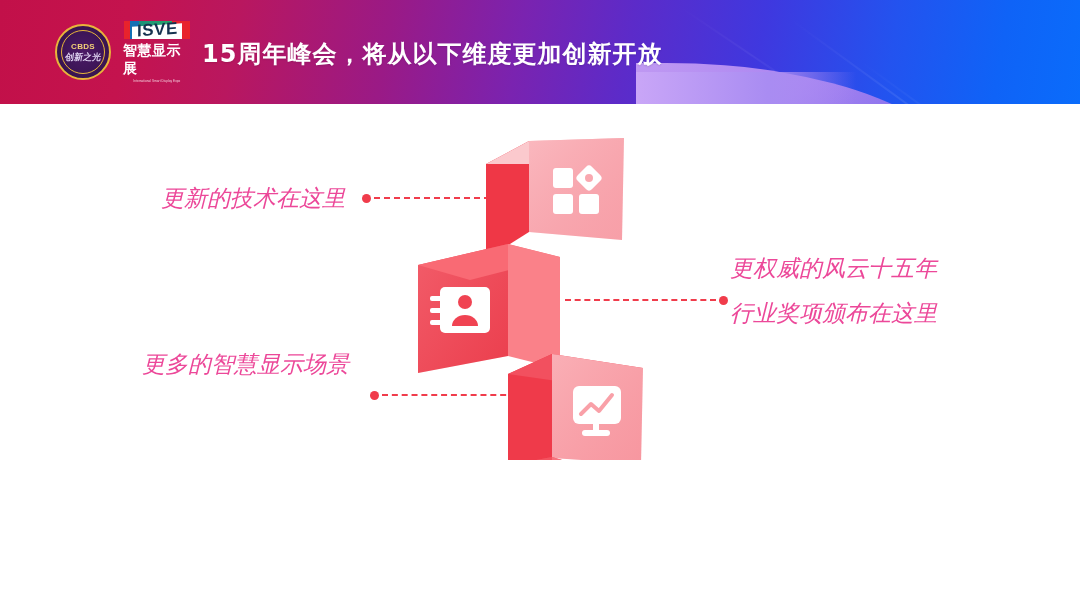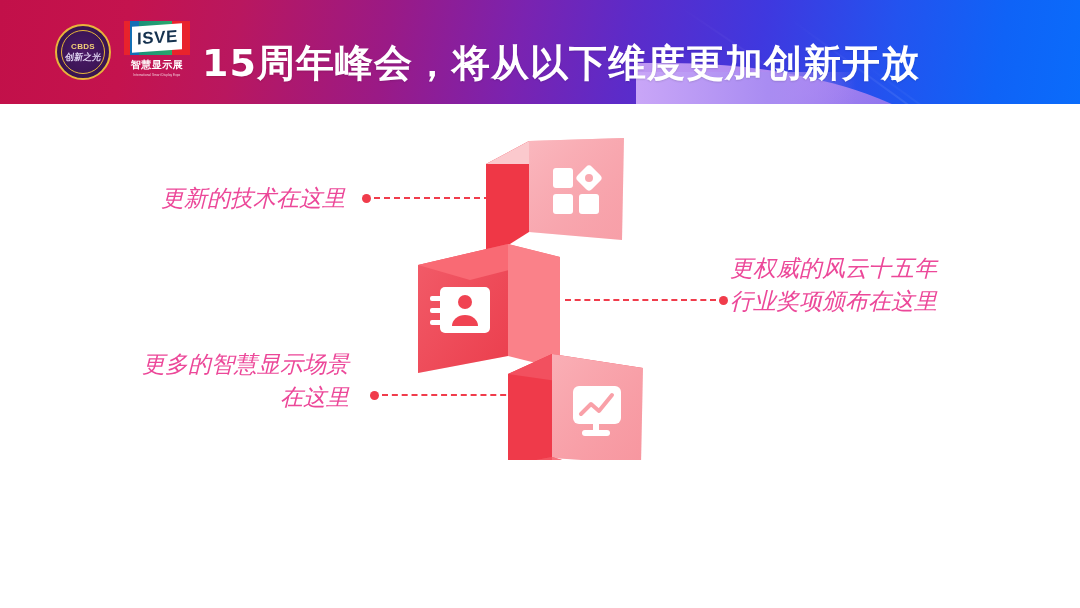--- a/index.html
+++ b/index.html
@@ -156,39 +156,39 @@
     color: #16324f;
     font-size: 17px;
     font-weight: bold;
     letter-spacing: .5px;
     transform: skewY(-4deg);
     font-family: "Liberation Sans", sans-serif;
   }
   .isve-cn {
     margin-top: 3px;
     color: #ffffff;
-    font-size: 10px;
+    font-size: 14px;
     font-weight: bold;
     letter-spacing: .5px;
   }
   .isve-en {
     margin-top: 1px;
     color: rgba(255,255,255,.8);
     font-size: 3.2px;
     letter-spacing: .1px;
     transform: scale(.95);
   }
 
   
   #header-title {
     position: absolute;
     left: 202px;
     top: 38px;
     color: #ffffff;
-    font-size: 38px;
+    font-size: 24px;
     font-weight: bold;
     letter-spacing: 1px;
     white-space: nowrap;
     font-family: "DejaVu Sans", "Liberation Sans", sans-serif;
     text-shadow: 0 1px 2px rgba(0,0,0,.12);
   }
 
   
   #stage {
     position: absolute;
@@ -237,21 +237,21 @@
     color: #ec4899;
     font-size: 23px;
     line-height: 1.45;
     font-style: italic;
     font-weight: 500;
     font-family: "DejaVu Sans", "Liberation Sans", sans-serif;
     white-space: nowrap;
   }
   .label.right-align { text-align: right; }
   .label.left-align  { text-align: left; }
-  .label .l2 { display: block; }
+  .label .l2 { display: block; margin-top: 12px; }
 </style>
 </head>
 <body>
 
 <div id="slide">
 
   <div id="header">
     <div class="streak s1"></div>
     <div class="streak s2"></div>
     <div class="streak s3"></div>
@@ -308,21 +308,20 @@
       <span>更新的技术在这里</span>
     </div>
 
     <div class="label left-align" style="left:730px; top:148px; width:300px;">
       <span>更权威的风云十五年</span>
       <span class="l2">行业奖项颁布在这里</span>
     </div>
 
     <div class="label right-align" style="left:36px; top:244px; width:313px;">
       <span>更多的智慧显示场景</span>
-      <span class="l2">在这里</span>
     </div>
 
 
     <div id="cubes">
       <svg width="300" height="440" viewBox="0 0 300 440" xmlns="http://www.w3.org/2000/svg">
 
         <g>
 
           <polygon points="86,40 129,17 129,108 86,135" fill="#ef3746"></polygon>
 

